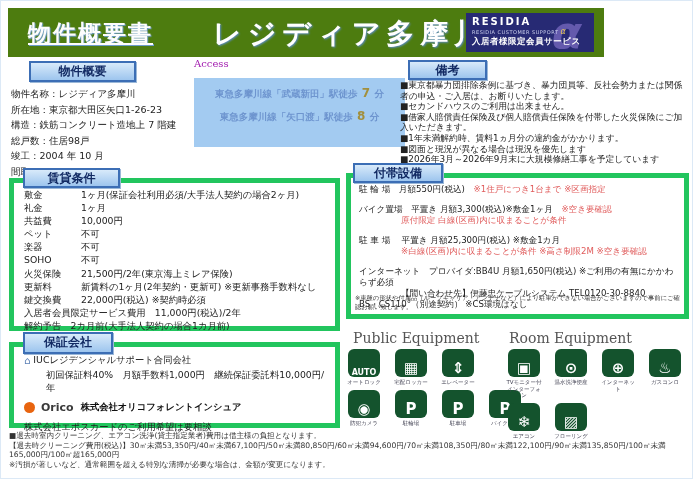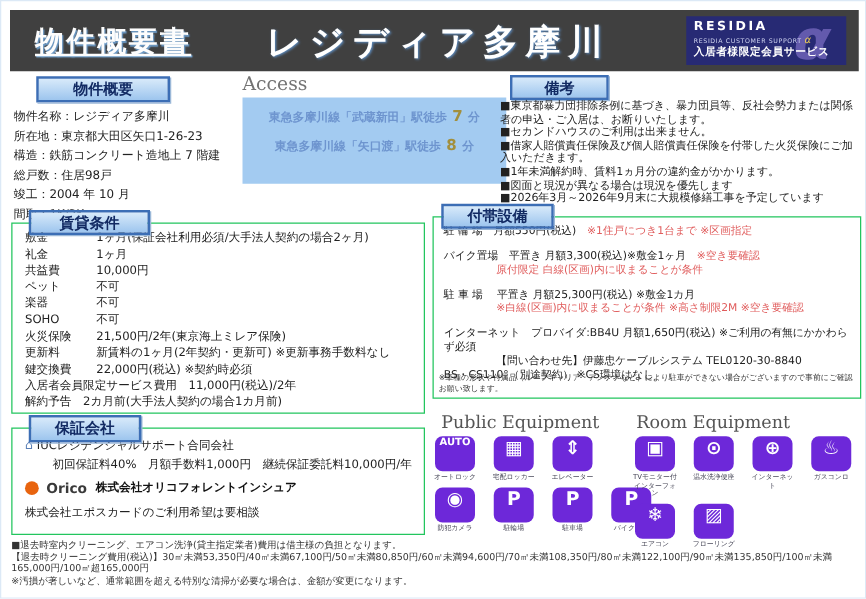--- a/index.html
+++ b/index.html
@@ -1,48 +1,48 @@
 <!DOCTYPE html>
 <html><head>
 <meta charset="utf-8">
 <style>
   * { margin:0; padding:0; box-sizing:border-box; }
   html,body { background:#fff; }
   body { font-family:"DejaVu Sans", sans-serif; }
   .page { position:relative; width:693px; height:479px; background:#fff; overflow:hidden; border:1px solid #dce9f6; }
 
   
-  .banner { position:absolute; left:7px; top:7px; width:679px; height:49px; background:#404040; }
+  .banner { position:absolute; left:7px; top:7px; width:596px; height:49px; background:#4d7c0f; }
   .doc-title { position:absolute; left:20px; top:10px; font-size:23px; font-weight:bold; color:#fdfdfd; letter-spacing:2px; text-decoration:underline; text-shadow:1px 1px 1px #6d9cc9; }
   .prop-title { position:absolute; left:205px; top:7px; font-size:28px; font-weight:bold; color:#fff; letter-spacing:6px; text-shadow:1px 1px 2px #5d8cc0; }
   .logo { position:absolute; right:10px; top:5px; width:128px; height:39px; background:#272a74; color:#fff; padding:3px 6px; overflow:hidden; }
   .logo-alpha-big { position:absolute; right:12px; top:-6px; font-size:44px; font-style:italic; font-weight:bold; color:#6f63b8; opacity:.85; }
   .logo-brand { position:relative; font-size:10px; letter-spacing:2px; font-weight:bold; }
   .logo-sub { position:relative; font-size:5px; letter-spacing:.5px; color:#cfd3f0; }
   .logo-sub .mini-alpha { color:#e8c85a; font-size:8px; font-style:italic; }
   .logo-member { position:relative; font-size:8.5px; font-weight:bold; letter-spacing:.5px; }
 
   
   .tab { position:absolute; background:linear-gradient(#d8eafa,#9dc5ee); border:2px solid #3c6eb5; color:#122a63; font-weight:bold; font-size:12px; text-align:center; line-height:17px; box-shadow:1px 1px 0 #9bb8d8; }
 
   
   .ov-lines { position:absolute; left:10px; top:85px; width:185px; font-size:9.5px; color:#222; line-height:15.5px; }
 
   
-  .access-title { position:absolute; left:193px; top:57px; font-family:"DejaVu Serif", serif; font-size:15px; color:#737373; }
+  .access-title { position:absolute; left:193px; top:57px; font-family:"DejaVu Serif", serif; font-size:10px; color:#a21caf; }
   .access-box { position:absolute; left:193px; top:77px; width:211px; height:69px; background:#a3cbf1; }
   .access-box .route { text-align:center; margin-top:8px; font-size:9.5px; font-weight:bold; color:#6e95cf; }
   .access-box .route b { color:#a28f3d; font-size:12px; padding:0 1px; }
 
   
   .remarks { position:absolute; left:399px; top:79px; width:290px; font-size:8.8px; color:#222; line-height:10.6px; }
   .remarks div { margin-bottom:0; }
 
   
-  .boxed { position:absolute; border:1px solid #22c55e; background:#fff; }
+  .boxed { position:absolute; border:5px solid #22c55e; background:#fff; }
   .rental-box  { left:8px;  top:177px; width:331px; height:153px; }
   .guar-box    { left:8px;  top:341px; width:331px; height:86px; }
   .fac-box     { left:345px; top:172px; width:343px; height:146px; }
 
   .rental-rows { position:absolute; left:10px; top:5px; right:4px; font-size:9.3px; color:#222; line-height:13.1px; }
   .rrow { display:flex; }
   .rrow .rl { width:57px; flex:none; }
   .rrow .rv { flex:1; }
 
   .guar-inner { position:absolute; left:10px; top:7px; right:6px; font-size:9.3px; color:#222; }
@@ -58,21 +58,21 @@
   .fac-lines .red { color:#e05c5c; }
   .fac-lines .ind { padding-left:42px; }
   .fac-lines .mt { margin-top:9px; }
   .fac-note { position:absolute; left:4px; bottom:2px; right:2px; font-size:6.3px; color:#333; }
 
   
   .equip-title { position:absolute; font-family:"DejaVu Serif", serif; font-size:14px; color:#555; }
   .equip-group { position:absolute; display:flex; flex-direction:column; gap:4px; }
   .equip-row { display:flex; gap:11px; }
   .tile { width:36px; text-align:center; }
-  .tile-ico { width:32px; height:28px; margin:0 auto; background:#6d28d9; border-radius:6px; color:#fff; display:flex; align-items:flex-start; justify-content:center; font-weight:bold; font-size:15px; }
+  .tile-ico { width:32px; height:28px; margin:0 auto; background:#14532d; border-radius:6px; color:#fff; display:flex; align-items:flex-end; justify-content:center; font-weight:bold; font-size:15px; }
   .tile-ico .small-glyph { font-size:8px; letter-spacing:0; }
   .tile-cap { font-size:5.5px; color:#445; line-height:6.5px; margin-top:2px; word-break:break-all; }
 
   
   .footer { position:absolute; left:8px; top:430px; width:679px; font-size:7.6px; color:#333; line-height:9.6px; }
 </style>
 </head>
 <body>
 
 <div class="page">

